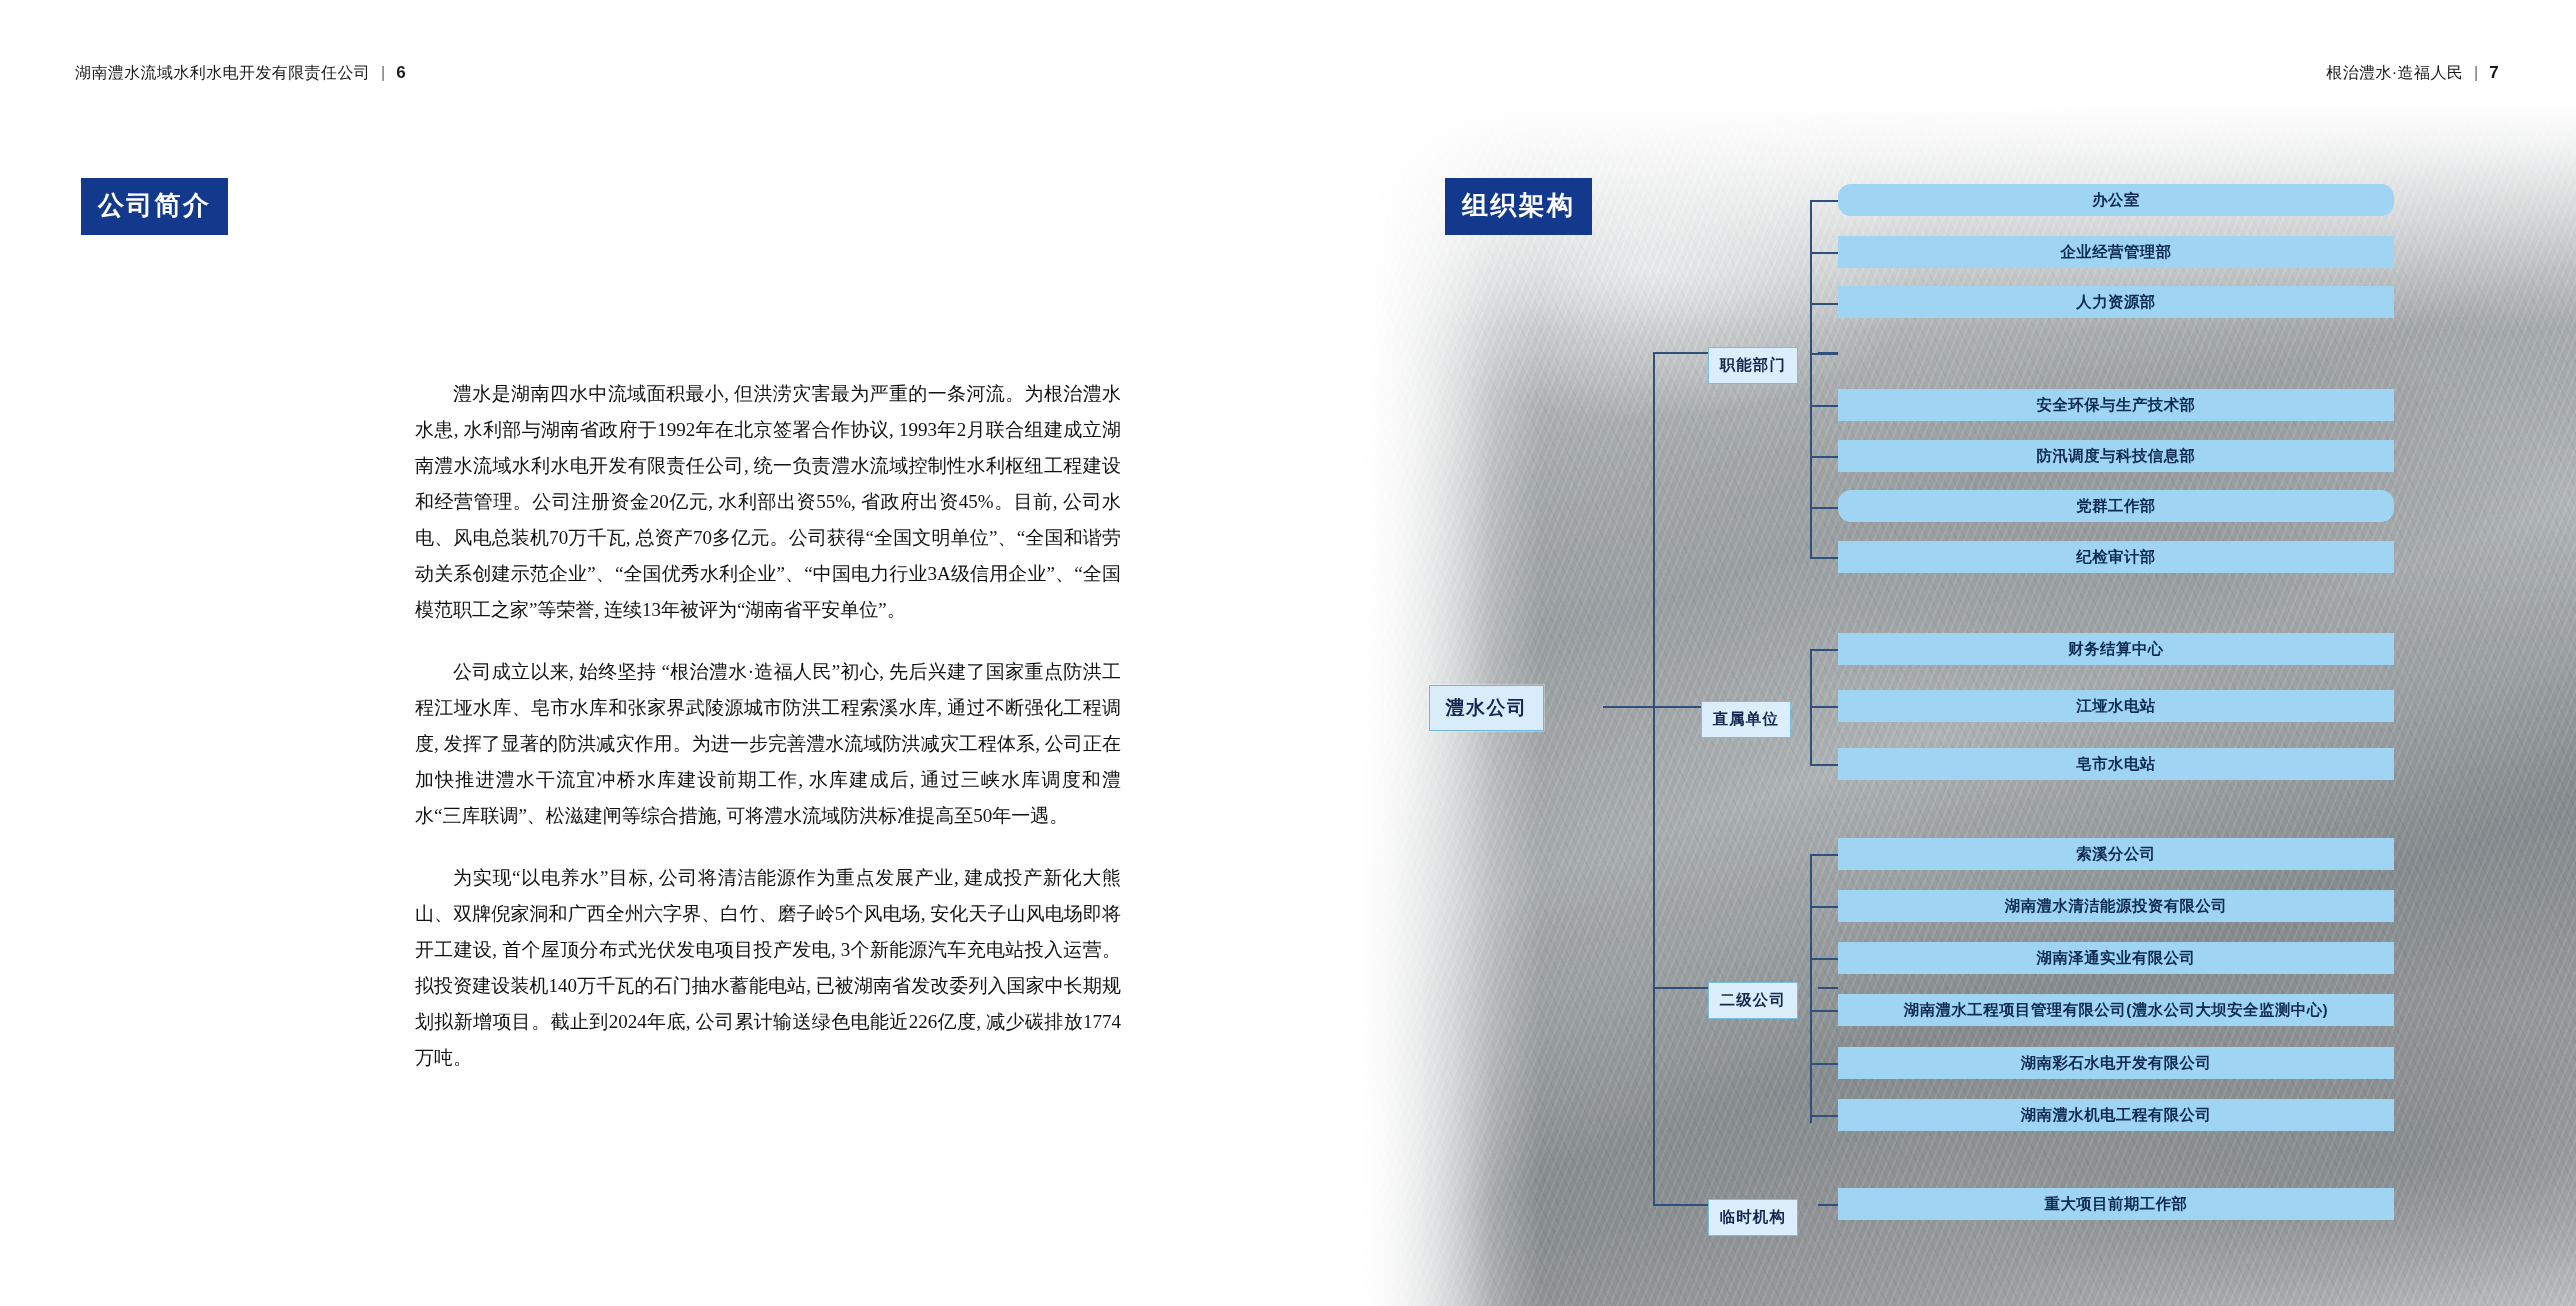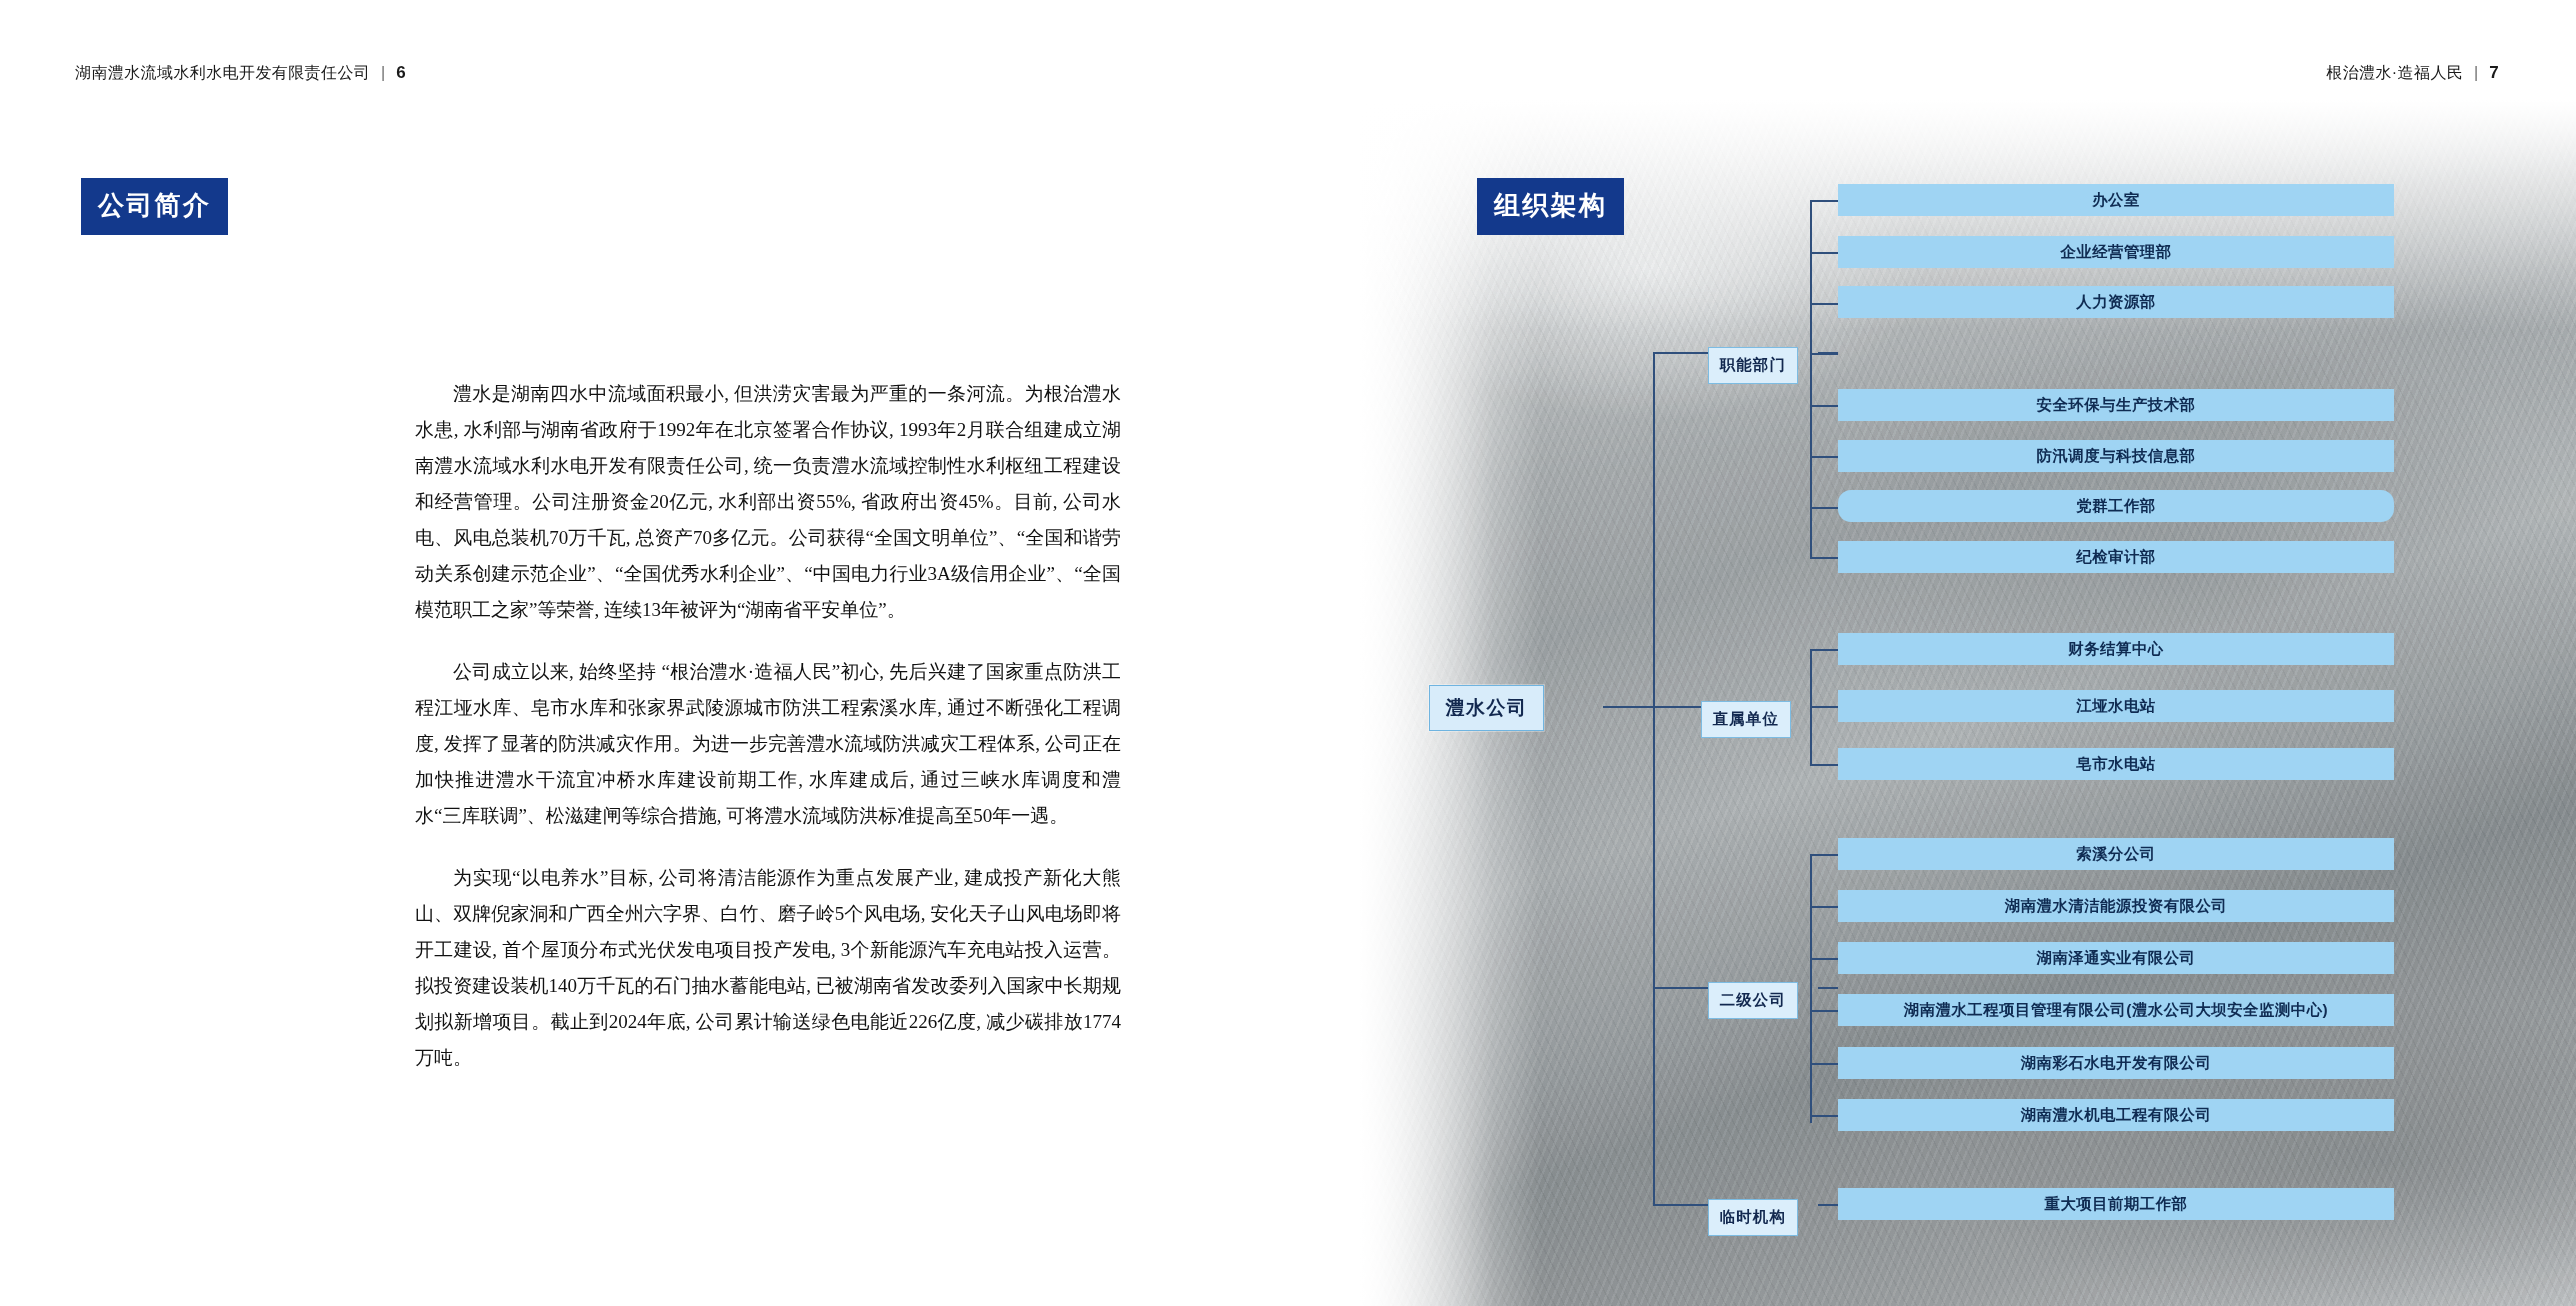--- a/index.html
+++ b/index.html
@@ -130,21 +130,21 @@
     width: 253px; height: 1206px;
     background: linear-gradient(90deg, #ffffff 0%, #ffffff 28%, rgba(255,255,255,0.0) 100%);
   }
   .photo-fade-top {
     position: absolute;
     left: 0; top: 100px;
     width: 1288px; height: 230px;
     background: linear-gradient(180deg, #ffffff 0%, rgba(255,255,255,0.55) 45%, rgba(255,255,255,0.0) 100%);
   }
 
-  .title-right { left: 157px; top: 178px; z-index: 6; margin-left: 32px; }
+  .title-right { left: 157px; top: 178px; z-index: 6; }
 
   
   .org {
     position: absolute;
     left: 0; top: 0;
     width: 1288px; height: 1306px;
     z-index: 5;
   }
   .org-root {
     position: absolute;
@@ -253,21 +253,21 @@
       <div class="connector h-line" style="left:522px; top:200px; width:28px;" data-name="connector-g1-n1"></div>
       <div class="connector h-line" style="left:522px; top:252px; width:28px;" data-name="connector-g1-n2"></div>
       <div class="connector h-line" style="left:522px; top:303px; width:28px;" data-name="connector-g1-n3"></div>
       <div class="connector h-line" style="left:522px; top:353px; width:28px;" data-name="connector-g1-n4"></div>
       <div class="connector h-line" style="left:522px; top:405px; width:28px;" data-name="connector-g1-n5"></div>
       <div class="connector h-line" style="left:522px; top:456px; width:28px;" data-name="connector-g1-n6"></div>
       <div class="connector h-line" style="left:522px; top:507px; width:28px;" data-name="connector-g1-n7"></div>
       <div class="connector h-line" style="left:522px; top:557px; width:28px;" data-name="connector-g1-n8"></div>
       <div class="connector v-line" style="left:522px; top:507px; height:52px;" data-name="connector-g1-bus2"></div>
 
-      <div class="org-node" style="top:184px;" data-name="org-node-office">办公室</div>
+      <div class="org-node" style="top:184px;border-radius:13px;" data-name="org-node-office">办公室</div>
       <div class="org-node" style="top:236px;" data-name="org-node-enterprise-mgmt">企业经营管理部</div>
       <div class="org-node" style="top:286px;" data-name="org-node-hr">人力资源部</div>
       <div class="org-node" style="top:389px;" data-name="org-node-safety-env-production">安全环保与生产技术部</div>
       <div class="org-node" style="top:440px;" data-name="org-node-flood-dispatch-tech-info">防汛调度与科技信息部</div>
       <div class="org-node" style="top:490px;border-radius:13px;" data-name="org-node-party-work">党群工作部</div>
       <div class="org-node" style="top:541px;" data-name="org-node-discipline-audit">纪检审计部</div>
 
       <div class="org-group" data-name="org-group-direct-units">
         <span data-name="org-group-label">直属单位</span>
       </div>

